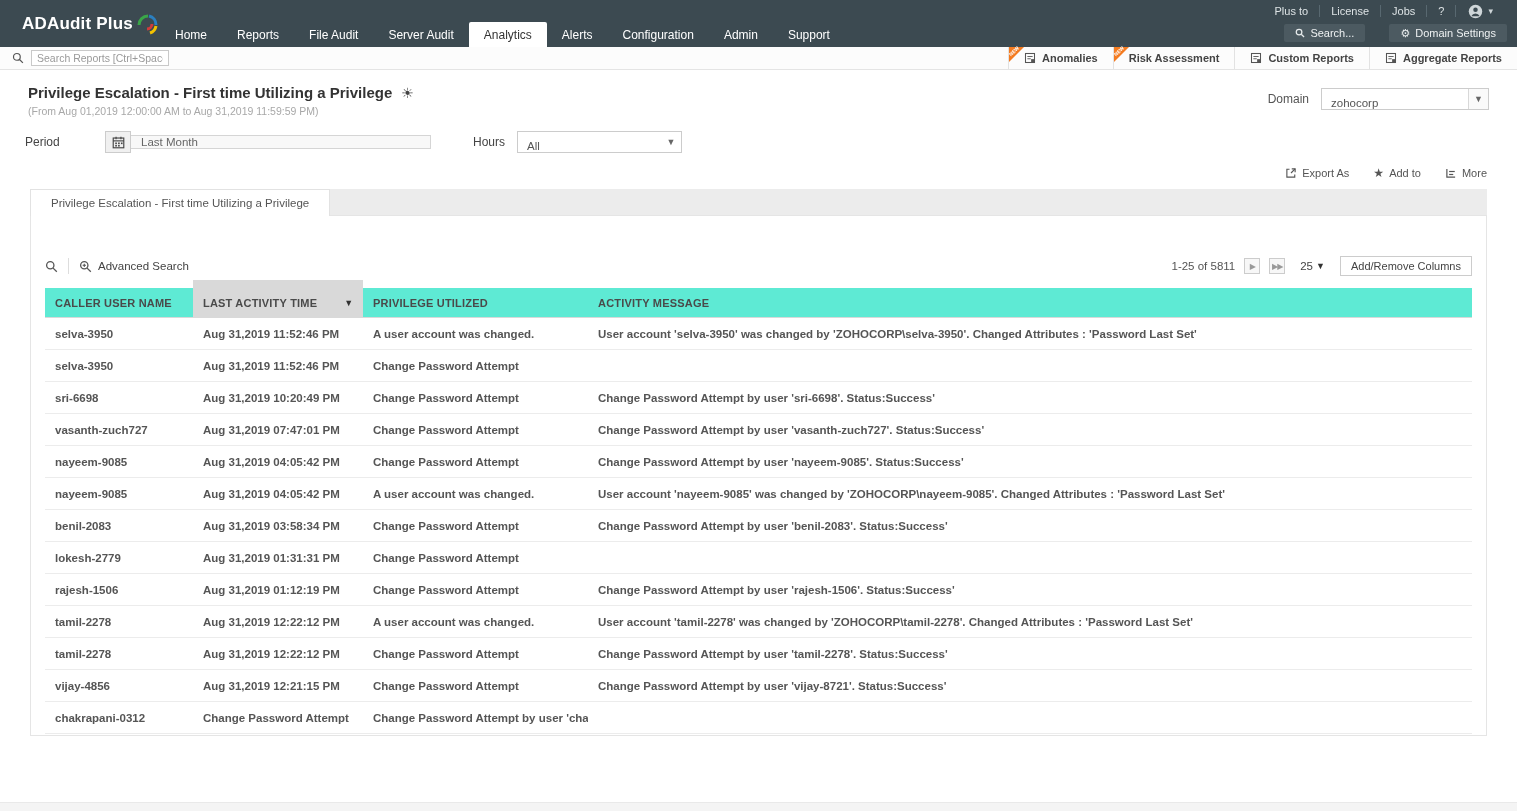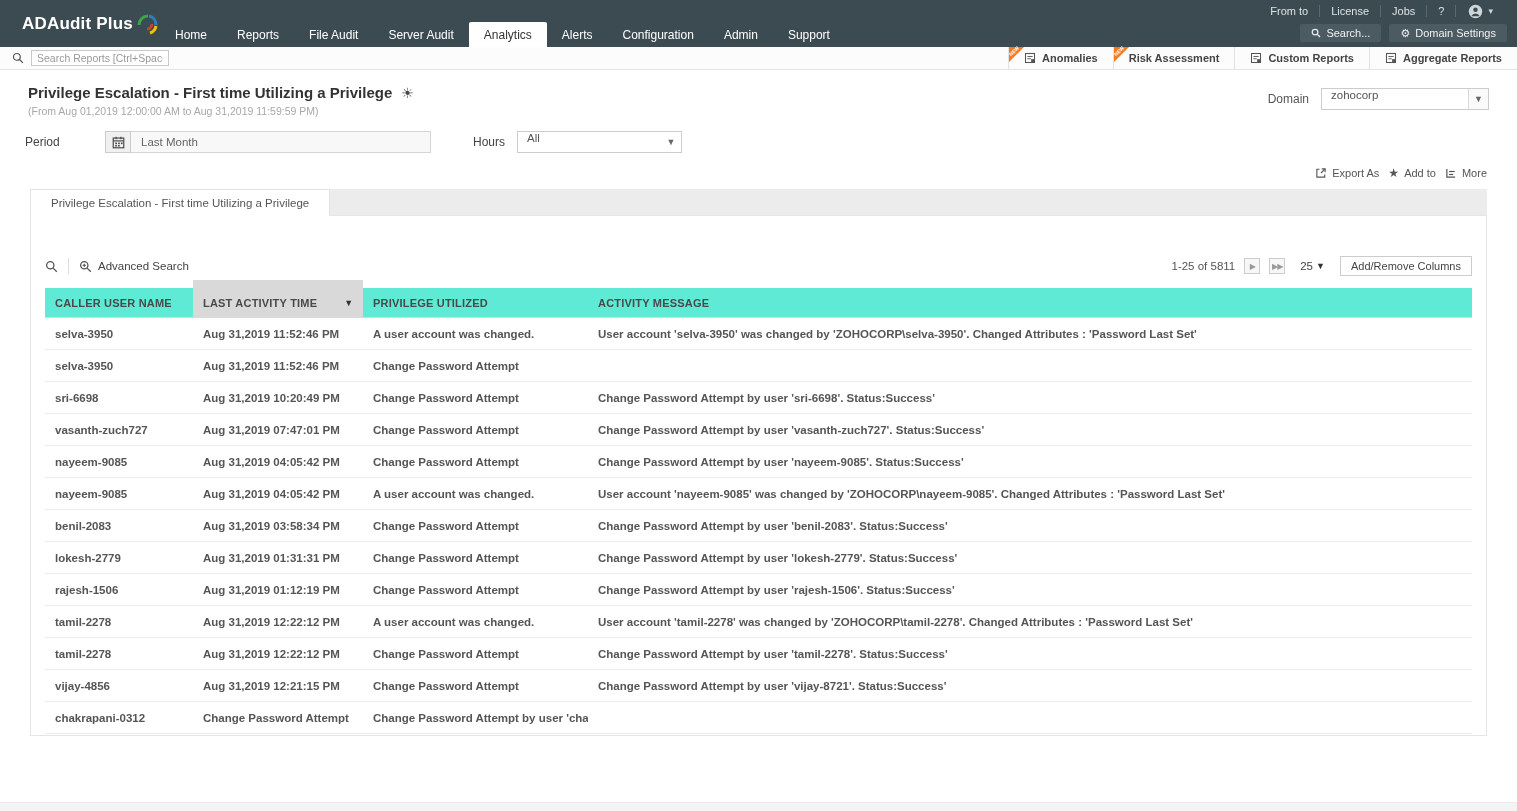--- a/index.html
+++ b/index.html
@@ -12,21 +12,21 @@
   .logo-text { color:#fff; font-size:17px; font-weight:bold; letter-spacing:.2px; }
   .topbar-rows { margin-left:160px; height:100%; display:flex; flex-direction:column; }
   .utility-row { height:22px; display:flex; justify-content:flex-end; align-items:center; padding-right:12px; }
   .utility-link { color:#dde3e5; font-size:11px; padding:0 11px; border-right:1px solid #586870; cursor:pointer; line-height:12px; }
   .user-menu { display:flex; align-items:center; gap:5px; padding:0 12px; cursor:pointer; }
   .user-caret { color:#cfd6d9; font-size:9px; }
   .nav-row { height:25px; display:flex; justify-content:space-between; align-items:stretch; }
   .nav-tabs { display:flex; }
   .nav-tab { color:#fff; font-size:12px; padding:0 15px; display:flex; align-items:center; cursor:pointer; }
   .nav-tab.active { background:#fff; color:#333; border-radius:2px 2px 0 0; }
-  .nav-right { display:flex; align-items:center; gap:8px; padding:0 10px 4px 0; }
+  .nav-right { display:flex; align-items:center; gap:24px; padding:0 10px 4px 0; }
   .dark-btn { background:#4c5a61; color:#eef1f2; font-size:11px; padding:3px 11px; border-radius:2px; display:flex; align-items:center; gap:5px; cursor:pointer; border:none; }
   .dark-btn .gear { font-size:11px; line-height:10px; color:#e7ebec; }
 
   
   .toolbar { height:23px; background:#fcfcfc; border-bottom:1px solid #e4e4e4; display:flex; justify-content:space-between; align-items:stretch; }
   .toolbar-left { display:flex; align-items:center; gap:7px; padding-left:12px; }
   .toolbar-search-input { width:138px; height:16px; border:1px solid #c9c9c9; background:#fff; font-size:10.5px; color:#666; padding:0 5px; font-family:inherit; }
   .toolbar-search-input::placeholder { color:#9a9a9a; }
   .toolbar-right { display:flex; align-items:stretch; }
   .toolbar-item { position:relative; display:flex; align-items:center; gap:6px; padding:0 15px; font-size:11px; font-weight:bold; color:#444; border-left:1px solid #e2e2e2; cursor:pointer; }
@@ -34,36 +34,36 @@
   .ribbon-text { position:absolute; top:-14px; left:-1px; color:#fff; font-size:5px; font-weight:bold; transform:rotate(-45deg); }
 
   
   .report-header { padding:14px 28px 0; position:relative; }
   .title-row { display:flex; align-items:center; gap:9px; }
   .page-title { font-size:15px; font-weight:bold; color:#333; }
   .sun-icon { font-size:14px; color:#444; cursor:pointer; line-height:14px; }
   .subtitle { font-size:10.5px; color:#a8a8a8; margin-top:4px; }
   .domain-box { position:absolute; right:28px; top:18px; display:flex; align-items:center; gap:12px; }
   .domain-label { font-size:12px; color:#555; }
-  .select { width:168px; height:22px; border:1px solid #ccc; background:#fff; display:flex; align-items:flex-start; justify-content:space-between; cursor:pointer; }
+  .select { width:168px; height:22px; border:1px solid #ccc; background:#fff; display:flex; align-items:flex-end; justify-content:space-between; cursor:pointer; }
   .select .sel-value { font-size:11.5px; color:#555; padding-left:9px; }
   .select .sel-caret { width:20px; height:100%; border-left:1px solid #d8d8d8; background:#fafafa; display:flex; align-items:center; justify-content:center; font-size:9px; color:#666; }
 
   
   .filters-row { display:flex; align-items:center; margin:14px 0 0 25px; }
   .filter-label { font-size:12px; color:#444; width:80px; }
   .cal-btn { width:26px; height:22px; background:#f0f0f0; border:1px solid #ccc; display:flex; align-items:center; justify-content:center; cursor:pointer; }
-  .period-input { width:300px; height:22px; background:#f8f8f8; border:1px solid #d5d5d5; border-left:none; font-size:11.5px; color:#666; display:flex; align-items:center; padding-left:10px; cursor:text; }
+  .period-input { width:300px; height:14px; background:#f8f8f8; border:1px solid #d5d5d5; border-left:none; font-size:11.5px; color:#666; display:flex; align-items:center; padding-left:10px; cursor:text; }
   .hours-group { display:flex; align-items:center; margin-left:42px; }
   .hours-group .filter-label { width:44px; }
   .hours-select { width:165px; }
   .hours-select .sel-caret { border-left:none; background:transparent; }
 
   
-  .actions-row { display:flex; justify-content:flex-end; gap:9px; margin:14px 30px 0;text-align:right; }
+  .actions-row { display:flex; justify-content:flex-end; gap:24px; margin:14px 30px 0;text-align:right; }
   .action-item { display:flex; align-items:center; gap:5px; font-size:11px; color:#555; cursor:pointer; }
   .action-item .star { font-size:12px; color:#555; line-height:11px; }
 
   
   .tabstrip { display:flex; margin:10px 30px 0; height:26px; }
   .report-tab { background:#fff; border:1px solid #e2e2e2; border-bottom:none; display:flex; align-items:center; padding:0 20px; font-size:11.5px; color:#555; position:relative; z-index:2; margin-bottom:-1px; cursor:pointer; }
   .tabstrip-filler { flex:1; background:#ececec; }
 
   
   .panel { margin:0 30px; border:1px solid #e5e5e5; background:#fff; padding-bottom:1px; }
@@ -105,21 +105,21 @@
         <path d="M14 4 a9 9 0 0 1 7 9" fill="none" stroke="#2b7fbf" stroke-width="3"></path>
         <path d="M21 14 a9 9 0 0 1 -6 7" fill="none" stroke="#f3c200" stroke-width="3"></path>
         <path d="M12 17 a5 5 0 0 0 5 -5" fill="none" stroke="#d13b3b" stroke-width="3"></path>
       </svg>
     </span>
   </div>
   <div class="topbar-rows">
     <div class="utility-row">
       <div style="display:flex;align-items:center;">
 
-      <span class="utility-link">From to</span>
+      <span class="utility-link">Plus to</span>
           <span class="utility-link">License</span>
           <span class="utility-link">Jobs</span>
           <span class="utility-link">?</span>
         </div>
       <div class="user-menu">
         <span>
           <svg width="15" height="15" viewBox="0 0 16 16">
               <circle cx="8" cy="8" r="7.2" fill="#cfd6d9"></circle>
               <circle cx="8" cy="6" r="2.4" fill="#3c4a51"></circle>
               <path d="M3.5 13 a5 5 0 0 1 9 0 z" fill="#3c4a51"></path>
@@ -417,21 +417,20 @@
           <div class="td">benil-2083</div>
           <div class="td">Aug 31,2019 03:58:34 PM</div>
           <div class="td">Change Password Attempt</div>
           <div class="td">Change Password Attempt by user 'benil-2083'. Status:Success'</div>
         </div>
 
         <div class="trow">
           <div class="td">lokesh-2779</div>
           <div class="td">Aug 31,2019 01:31:31 PM</div>
           <div class="td">Change Password Attempt</div>
-          <div class="td">Change Password Attempt by user 'lokesh-2779'. Status:Success'</div>
         </div>
 
         <div class="trow">
           <div class="td">rajesh-1506</div>
           <div class="td">Aug 31,2019 01:12:19 PM</div>
           <div class="td">Change Password Attempt</div>
           <div class="td">Change Password Attempt by user 'rajesh-1506'. Status:Success'</div>
         </div>
 
         <div class="trow">

